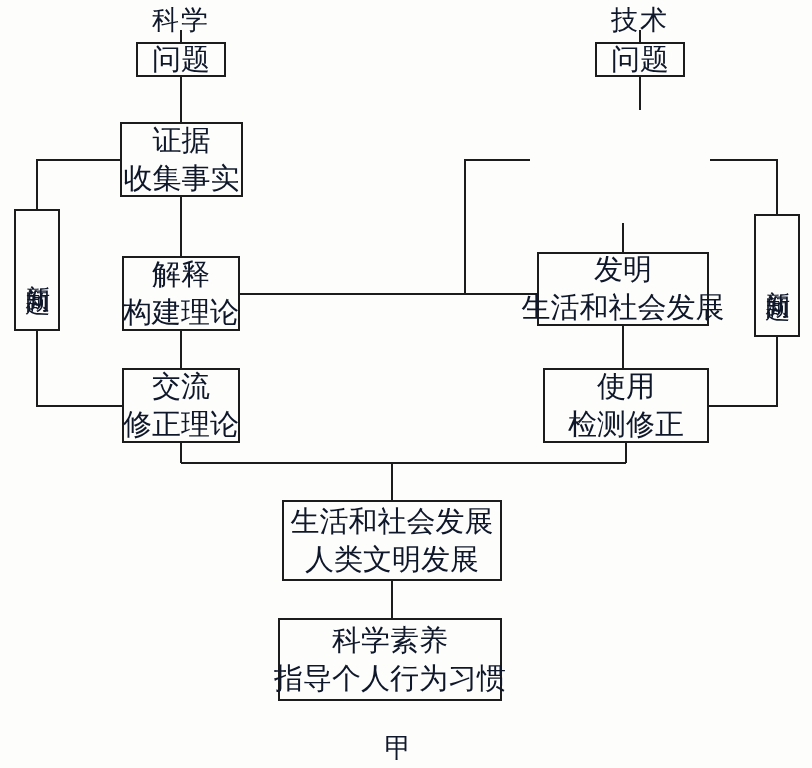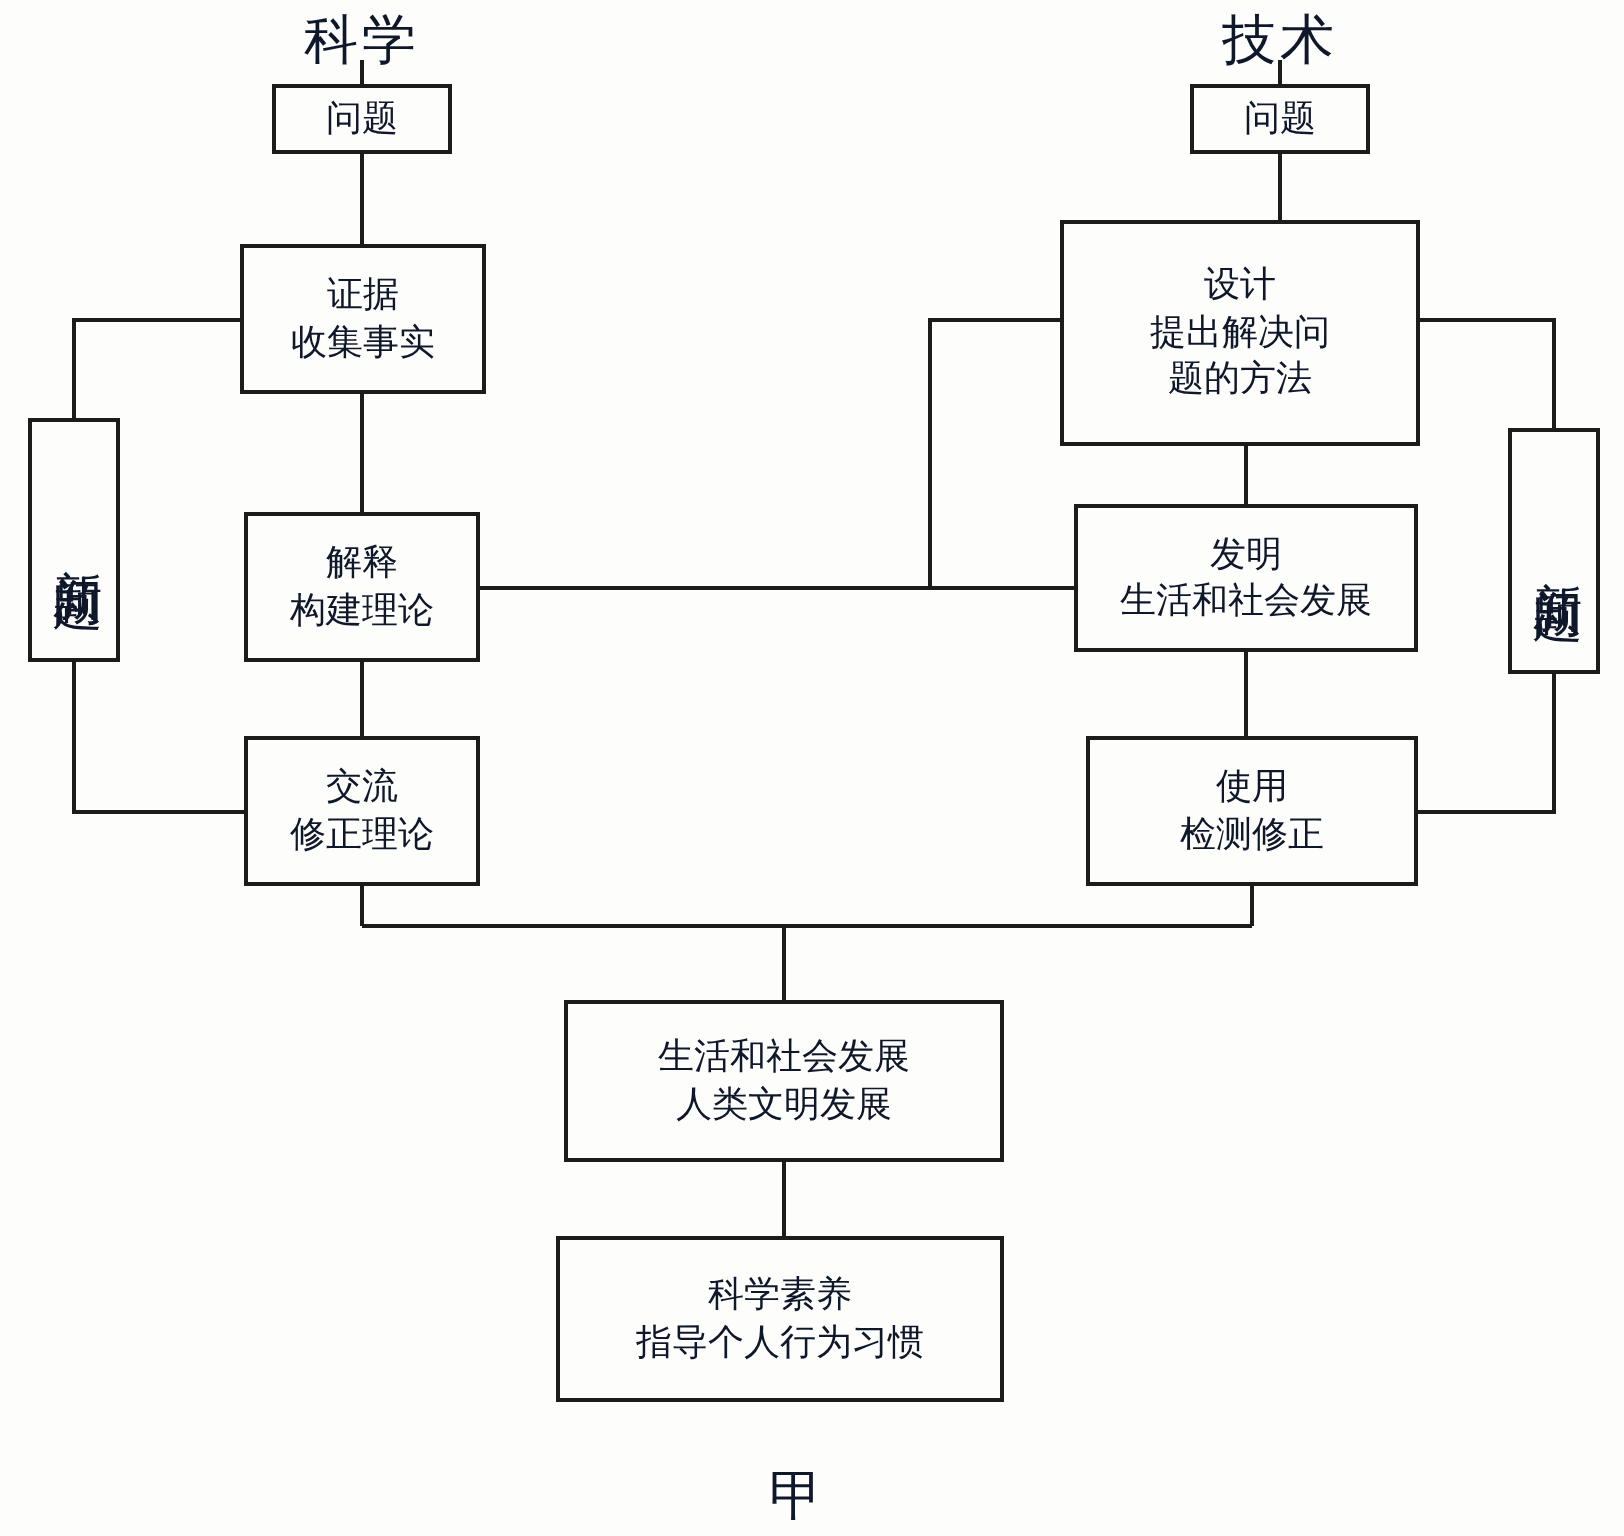--- a/index.html
+++ b/index.html
@@ -20,21 +20,21 @@
   }
   .box {
     position: absolute;
     border: 2px solid #1c1c1c;
     background: #fdfdfb;
     display: flex;
     flex-direction: column;
     align-items: center;
     justify-content: center;
     text-align: center;
-    font-size: 18px;
+    font-size: 29px;
     line-height: 1.3;
   }
   .box--vertical {
     writing-mode: vertical-rl;
     text-orientation: upright;
     letter-spacing: 4px;
     font-size: 25px;
   }
   .col-label {
     position: absolute;
@@ -101,25 +101,20 @@
   </div>
 
   <div class="box box--vertical" style="left:14px; top:209px; width:46px; height:122px;">
     <div class="ln">新问题</div>
   </div>
 
   <div class="box" style="left:595px; top:42px; width:90px; height:35px;">
     <div class="ln">问题</div>
   </div>
 
-  <div class="box" style="left:530px; top:110px; width:180px; height:113px;">
-    <div class="ln">设计</div>
-    <div class="ln">提出解决问</div>
-    <div class="ln">题的方法</div>
-  </div>
 
   <div class="box" style="left:537px; top:252px; width:172px; height:74px;">
     <div class="ln">发明</div>
     <div class="ln">生活和社会发展</div>
   </div>
 
   <div class="box" style="left:543px; top:368px; width:166px; height:75px;font-family:Liberation Serif, serif;">
     <div class="ln">使用</div>
     <div class="ln">检测修正</div>
   </div>

